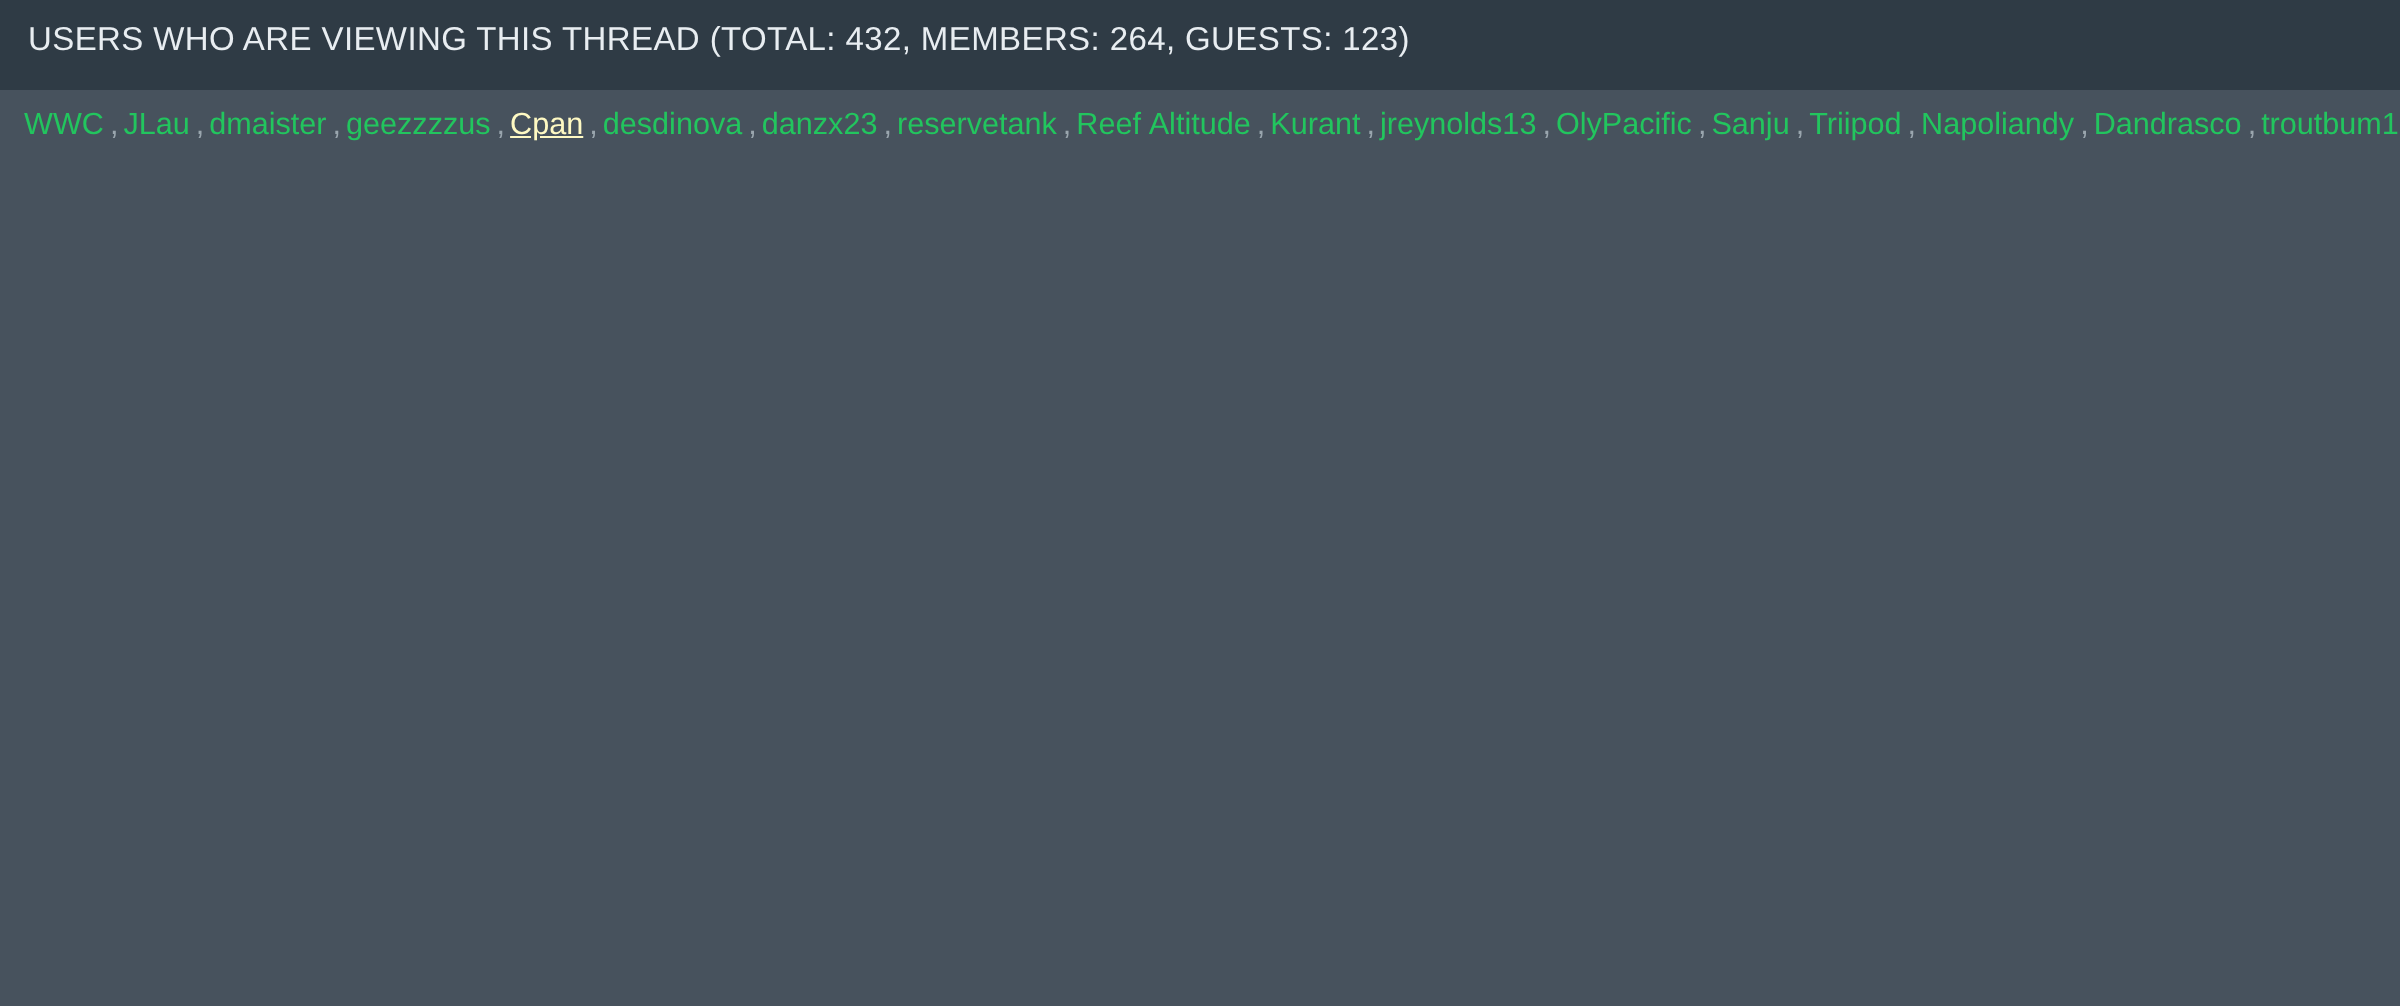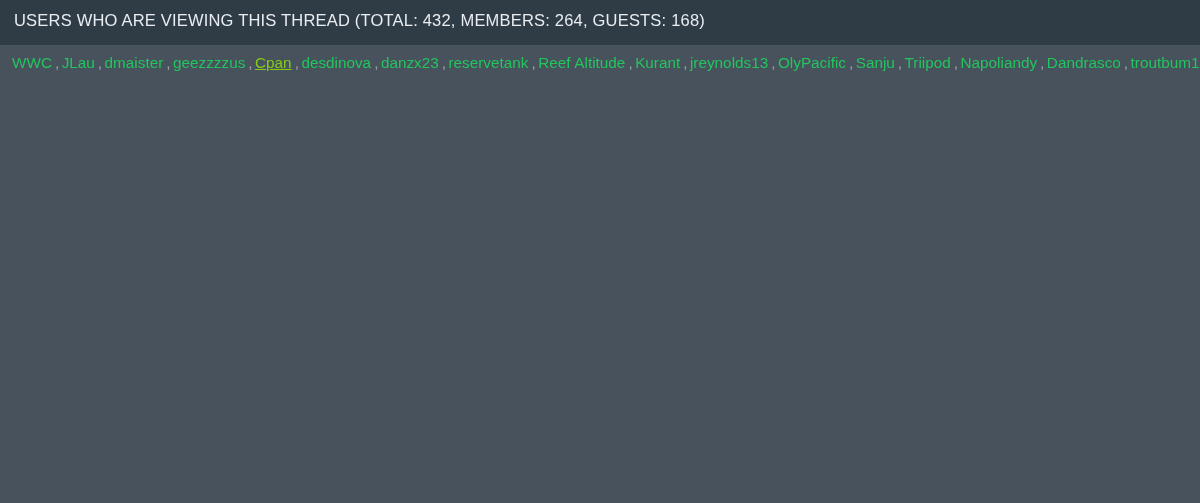--- a/index.html
+++ b/index.html
@@ -43,27 +43,27 @@
     font-size: 15.3px;
     line-height: 22.4px;
     word-spacing: 0.5px;
     text-align: left;
   }
   .user {
     white-space: nowrap;
   }
   .user.plain   { color: #22c55e; }
   .user.orange  { color: #22c55e; }
-  .user.purple  { color: #84cc16; text-decoration: underline; }
+  .user.purple  { color: #fef9c3; text-decoration: underline; }
   .sep {
     color: #9aa6ae;
     padding: 0 2.5px 0 3px;
   }
 </style>
 </head>
 <body>
 
 <div class="panel">
-  <div class="panel-header">USERS WHO ARE VIEWING THIS THREAD (TOTAL: 432, MEMBERS: 264, GUESTS: 168)</div>
+  <div class="panel-header">USERS WHO ARE VIEWING THIS THREAD (TOTAL: 432, MEMBERS: 264, GUESTS: 123)</div>
   <div class="panel-body">
     <div class="user-list" id="user-list"><span class="user orange">WWC</span><span class="sep">,</span><span class="user plain">JLau</span><span class="sep">,</span><span class="user plain">dmaister</span><span class="sep">,</span><span class="user plain">geezzzzus</span><span class="sep">,</span><span class="user purple">Cpan</span><span class="sep">,</span><span class="user plain">desdinova</span><span class="sep">,</span><span class="user plain">danzx23</span><span class="sep">,</span><span class="user plain">reservetank</span><span class="sep">,</span><span class="user plain">Reef Altitude</span><span class="sep">,</span><span class="user plain">Kurant</span><span class="sep">,</span><span class="user plain">jreynolds13</span><span class="sep">,</span><span class="user plain">OlyPacific</span><span class="sep">,</span><span class="user plain">Sanju</span><span class="sep">,</span><span class="user plain">Triipod</span><span class="sep">,</span><span class="user plain">Napoliandy</span><span class="sep">,</span><span class="user plain">Dandrasco</span><span class="sep">,</span><span class="user plain">troutbum17</span></div>
   </div>
 </div>
 
 </body></html>

